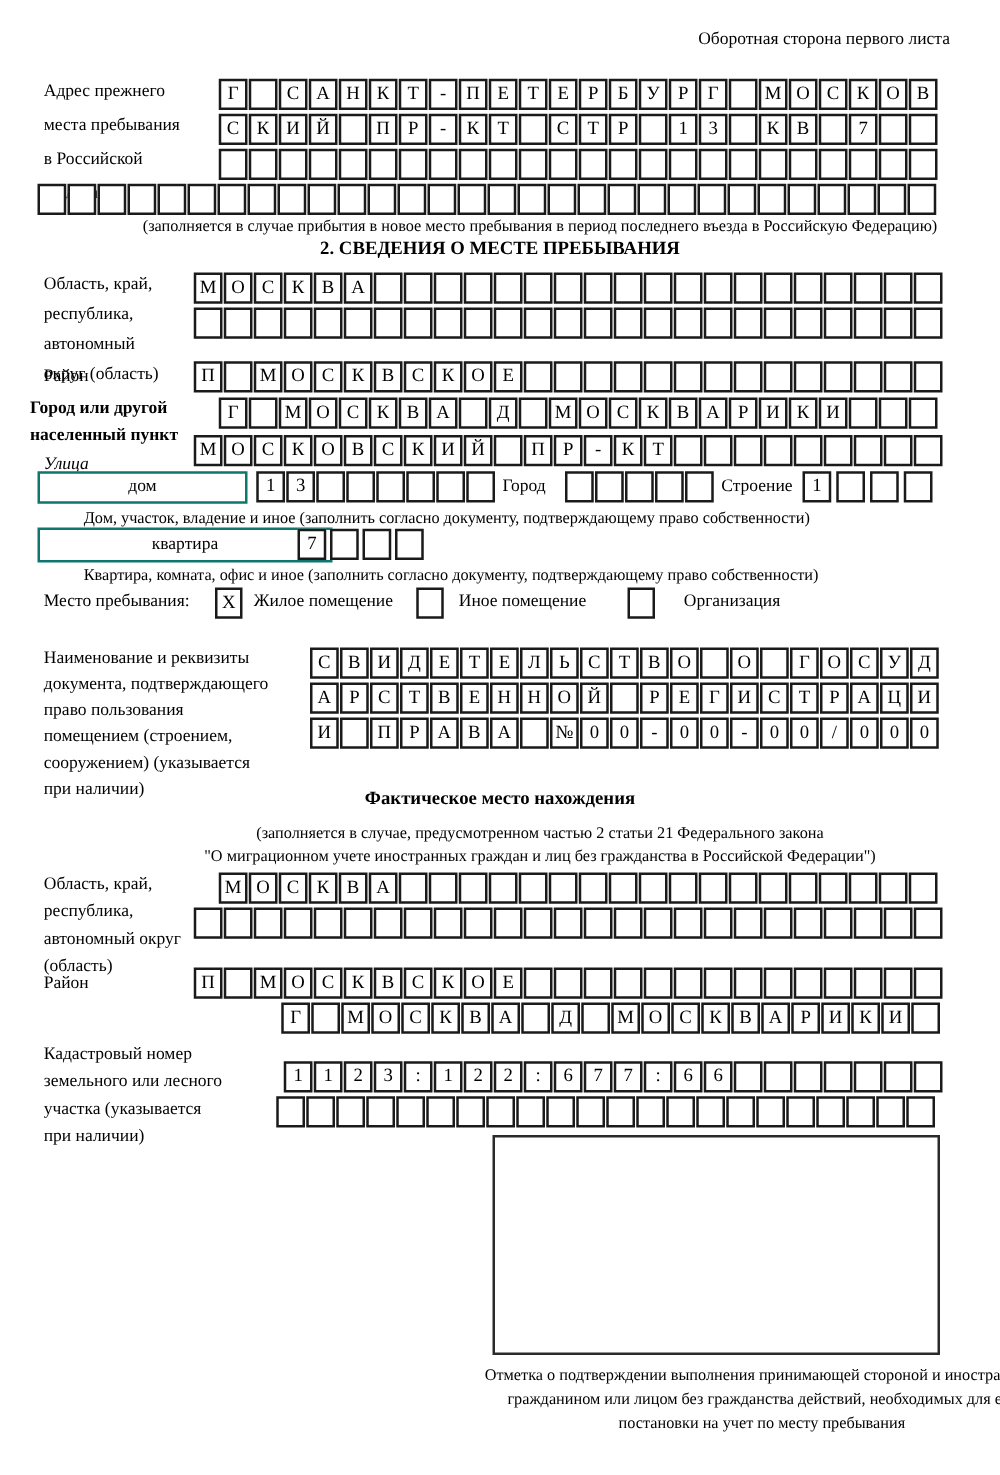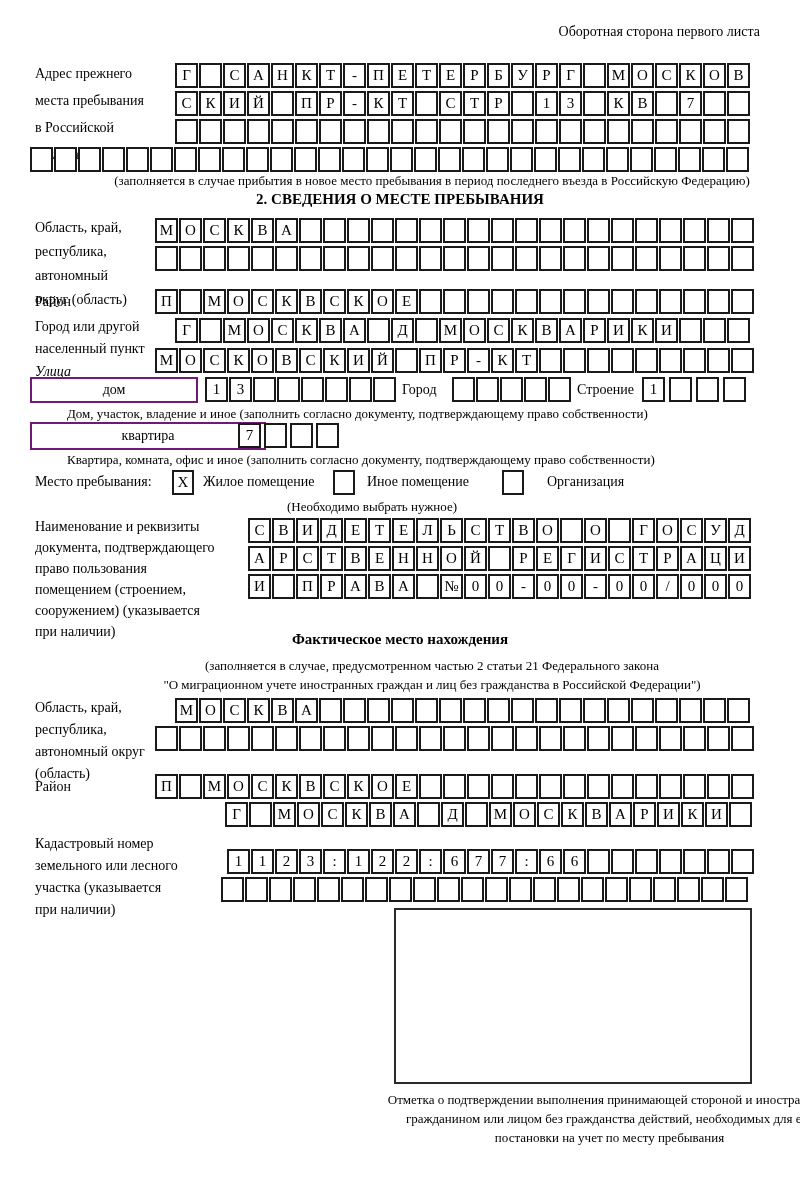--- a/index.html
+++ b/index.html
@@ -15,21 +15,21 @@
   .cap{font-size:13px;white-space:pre-line;margin-left:32px;}
   .ttl{font-size:15px;font-weight:bold;}
   .center{left:0;width:800px;text-align:center;}
   .cells{position:absolute;display:flex;gap:1px;}
   .cell{
     width:23px;height:25px;border:2px solid #1a1a1a;box-sizing:border-box;
     display:flex;align-items:center;justify-content:center;
     font-size:15px;line-height:1;flex:0 0 auto;background:#fff;
   }
   .boxlbl{
-    border:2px solid #701a75;box-sizing:border-box;background:#fff;
+    border:2px solid #0f766e;box-sizing:border-box;background:#fff;
     display:flex;align-items:center;justify-content:center;font-size:14px;
   }
   .chk{
     width:22px;height:25px;border:2px solid #1a1a1a;box-sizing:border-box;
     display:flex;align-items:center;justify-content:center;font-size:15px;background:#fff;
   }
   .stampbox{border:2px solid #2a2a2a;box-sizing:border-box;background:#fff;}
 </style>
 </head>
 <body>
@@ -237,21 +237,21 @@
       <span class="cell"></span>
       <span class="cell"></span>
       <span class="cell"></span>
       <span class="cell"></span>
       <span class="cell"></span>
       <span class="cell"></span>
       <span class="cell"></span>
       <span class="cell"></span>
     </div>
 
-  <div class="abs lbl22" style="left:35px;top:316px;">Город или другой
+  <div class="abs lbl22" style="left:24px;top:316px;font-weight:bold;">Город или другой
 населенный пункт</div>
   <div class="cells" style="left:175px;top:318px;">
       <span class="cell">Г</span>
       <span class="cell"></span>
       <span class="cell">М</span>
       <span class="cell">О</span>
       <span class="cell">С</span>
       <span class="cell">К</span>
       <span class="cell">В</span>
       <span class="cell">А</span>
@@ -339,21 +339,20 @@
     </div>
   <div class="abs cap" style="left:35px;top:452px;">Квартира, комната, офис и иное (заполнить согласно документу, подтверждающему право собственности)</div>
 
   <div class="abs" style="left:35px;top:474px;font-size:14px;">Место пребывания:</div>
   <div class="abs chk" style="left:172px;top:470px;">X</div>
   <div class="abs" style="left:203px;top:474px;font-size:14px;">Жилое помещение</div>
   <div class="abs chk" style="left:333px;top:470px;"></div>
   <div class="abs" style="left:367px;top:474px;font-size:14px;">Иное помещение</div>
   <div class="abs chk" style="left:502px;top:470px;"></div>
   <div class="abs" style="left:547px;top:474px;font-size:14px;">Организация</div>
-  <div class="abs cap" style="left:180px;top:499px;width:320px;text-align:center;">(Необходимо выбрать нужное)</div>
 
   <div class="abs lbl21" style="left:35px;top:516px;">Наименование и реквизиты
 документа, подтверждающего
 право пользования
 помещением (строением,
 сооружением) (указывается
 при наличии)</div>
   <div class="cells" style="left:248px;top:518px;">
       <span class="cell">С</span>
       <span class="cell">В</span>

